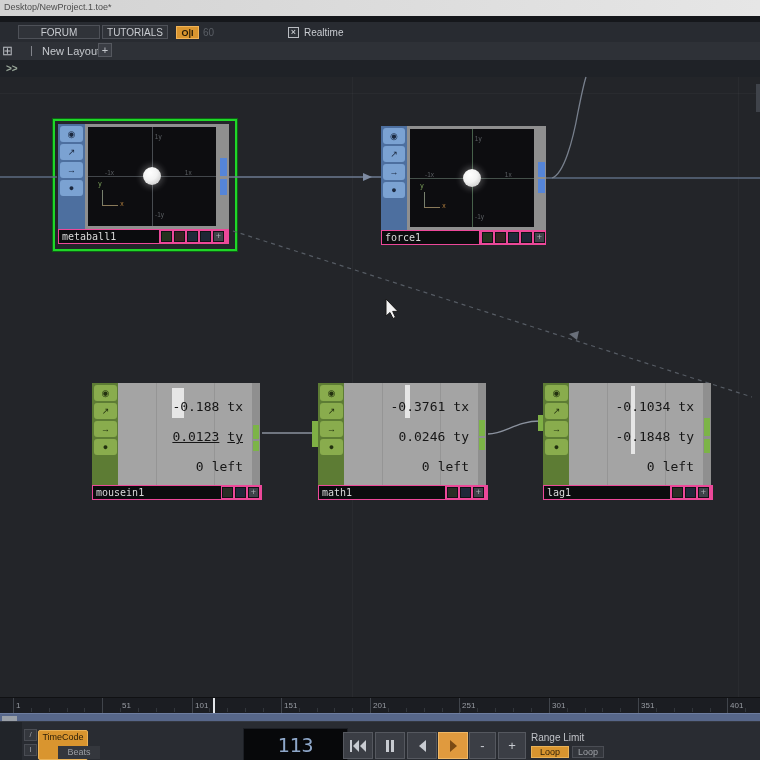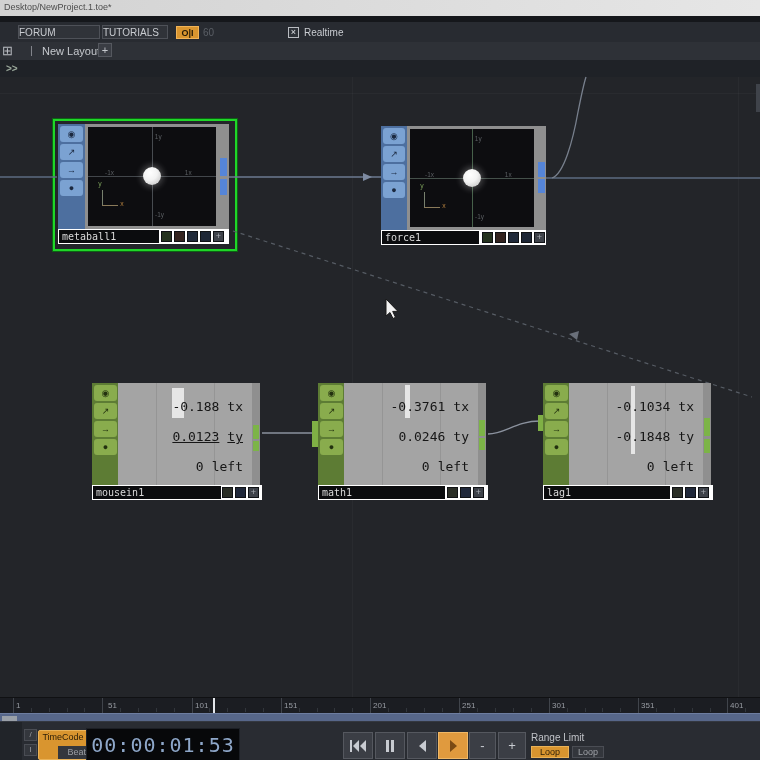--- a/index.html
+++ b/index.html
@@ -6,21 +6,21 @@
   body{width:760px;height:760px;position:relative;overflow:hidden;background:#232529;
        font-family:"Liberation Sans",sans-serif;-webkit-font-smoothing:antialiased;}
   .abs{position:absolute;}
   .mono{font-family:"DejaVu Sans Mono",monospace;}
 
   
   #titlebar{left:0;top:0;width:760px;height:16px;background:linear-gradient(90deg,#d2d2d2,#dedede 60%,#e6e6e6);}
   #titlebar span{position:absolute;left:4px;top:2px;font-size:9px;color:#4d4d4d;}
   #darkstrip{left:0;top:16px;width:760px;height:6px;background:#15171b;}
   #menubar{left:0;top:22px;width:760px;height:20px;background:#282b31;border-bottom:1px solid #191b1f;}
-  .menubtn{position:absolute;top:3px;height:14px;line-height:14px;text-align:left;font-size:10px;
+  .menubtn{position:absolute;top:3px;height:14px;line-height:14px;text-align:center;font-size:10px;
            color:#c9ccd1;background:#303339;border:1px solid #4e5158;box-sizing:border-box;}
   #oi-badge{position:absolute;left:176px;top:4px;width:23px;height:13px;background:#d9952f;border:1px solid #f2b457;
             color:#241805;font-size:9px;font-weight:bold;text-align:center;line-height:12px;box-sizing:border-box;}
   #dim60{position:absolute;left:203px;top:5px;font-size:10px;color:#5b5f66;}
   #fps{position:absolute;left:226px;top:5px;font-size:10px;color:#c9ccd1;margin-top:44px;}
   #rt-check{position:absolute;left:288px;top:5px;width:11px;height:11px;background:#2e3238;border:1px solid #b9bcc1;
             box-sizing:border-box;color:#e2e5e9;font-size:9px;line-height:9px;text-align:center;}
   #rt-label{position:absolute;left:304px;top:5px;font-size:10px;color:#c9ccd1;}
   #statuspanel{position:absolute;left:347px;top:2px;width:270px;height:16px;background:#24262b;border:1px solid #1a1c20;}
   #statuspanel span{position:absolute;left:4px;top:2px;font-size:10px;letter-spacing:-0.3px;color:#c3c6cb;white-space:nowrap;}
@@ -57,21 +57,21 @@
   .sphere{position:absolute;width:18px;height:18px;border-radius:50%;
           background:radial-gradient(circle at 38% 32%,#ffffff 0%,#f2f2f2 45%,#b9b9b9 100%);
           box-shadow:0 0 6px 2px rgba(255,255,255,0.25);}
   .gizmo-y{position:absolute;width:1px;height:15px;background:#77806e;}
   .gizmo-x{position:absolute;width:16px;height:1px;background:#8a7a5a;}
   .gy{position:absolute;font-size:8px;color:#7ca05a;transform:scale(0.85);}
   .gx{position:absolute;font-size:8px;color:#b5813f;transform:scale(0.85);}
   .rightstrip{position:absolute;background:#8f8f8f;}
   .outmark-sop{position:absolute;left:1px;width:7px;background:#5585d8;}
   .outmark-chop{position:absolute;left:1px;width:6px;background:#7cb447;}
-  .namebar{position:absolute;left:0;bottom:0;height:15px;width:100%;background:#ffffff;}
+  .namebar{position:absolute;left:0;bottom:0;height:15px;width:100%;background:#ec4899;}
   .namefield{position:absolute;left:1px;top:1px;height:13px;background:#0b0c0e;color:#dadada;
              font-size:10px;line-height:13px;padding-left:3px;box-sizing:border-box;}
   .minibtn{position:absolute;top:2px;width:11px;height:11px;border:1px solid #101215;box-sizing:border-box;
            font-size:9px;line-height:9px;text-align:center;color:#a9adb3;}
   .chopbody{position:absolute;left:26px;top:0;width:134px;height:102px;background:#a4a4a4;}
   .vdiv{position:absolute;top:0;width:1px;height:102px;background:#959595;}
   .chan{position:absolute;right:9px;height:20px;line-height:20px;font-size:13px;color:#161616;white-space:nowrap;}
   .chan .val{margin-right:8px;}
   .whitebar{position:absolute;background:#e6e6e6;}
   .intab{position:absolute;background:#7fb045;}
@@ -361,41 +361,41 @@
   <div class="tick" style="left:13px;"></div>
   <div class="tick" style="left:102px;"></div>
   <div class="tick" style="left:192px;"></div>
   <div class="tick" style="left:281px;"></div>
   <div class="tick" style="left:370px;"></div>
   <div class="tick" style="left:459px;"></div>
   <div class="tick" style="left:549px;"></div>
   <div class="tick" style="left:638px;"></div>
   <div class="tick" style="left:727px;"></div>
   <span class="ticklabel" style="left:16px;">1</span>
-  <span class="ticklabel" style="left:108px;">51</span>
+  <span class="ticklabel" style="left:122px;">51</span>
   <span class="ticklabel" style="left:195px;">101</span>
   <span class="ticklabel" style="left:284px;">151</span>
   <span class="ticklabel" style="left:373px;">201</span>
   <span class="ticklabel" style="left:462px;">251</span>
   <span class="ticklabel" style="left:552px;">301</span>
   <span class="ticklabel" style="left:641px;">351</span>
   <span class="ticklabel" style="left:730px;">401</span>
   <div id="playhead"></div>
 </div>
 <div class="abs" id="rangeband">
   <div id="bandhandle"></div>
 </div>
 
 <div class="abs" id="bottombar">
   <div id="bb-leftdark"></div>
   <div class="tinytoggle" style="left:24px;top:7px;">/</div>
   <div class="tinytoggle" style="left:24px;top:22px;">I</div>
   <div id="btn-timecode">TimeCode</div>
   <div id="btn-beats">Beats</div>
-  <div class="lcd mono" id="lcd-timecode">00:00:01:53</div>
+  <div class="lcd mono" id="lcd-frame">113</div>
 
   <div class="transbtn" style="left:343px;">
     <svg width="18" height="12" viewBox="0 0 18 12">
       <rect x="1" y="0" width="2" height="12" fill="#c8cbd1"></rect>
       <polygon points="10,0 4,6 10,12" fill="#c8cbd1"></polygon>
       <polygon points="17,0 11,6 17,12" fill="#c8cbd1"></polygon>
     </svg>
   </div>
   <div class="transbtn" style="left:375px;">
     <svg width="10" height="12" viewBox="0 0 10 12">

